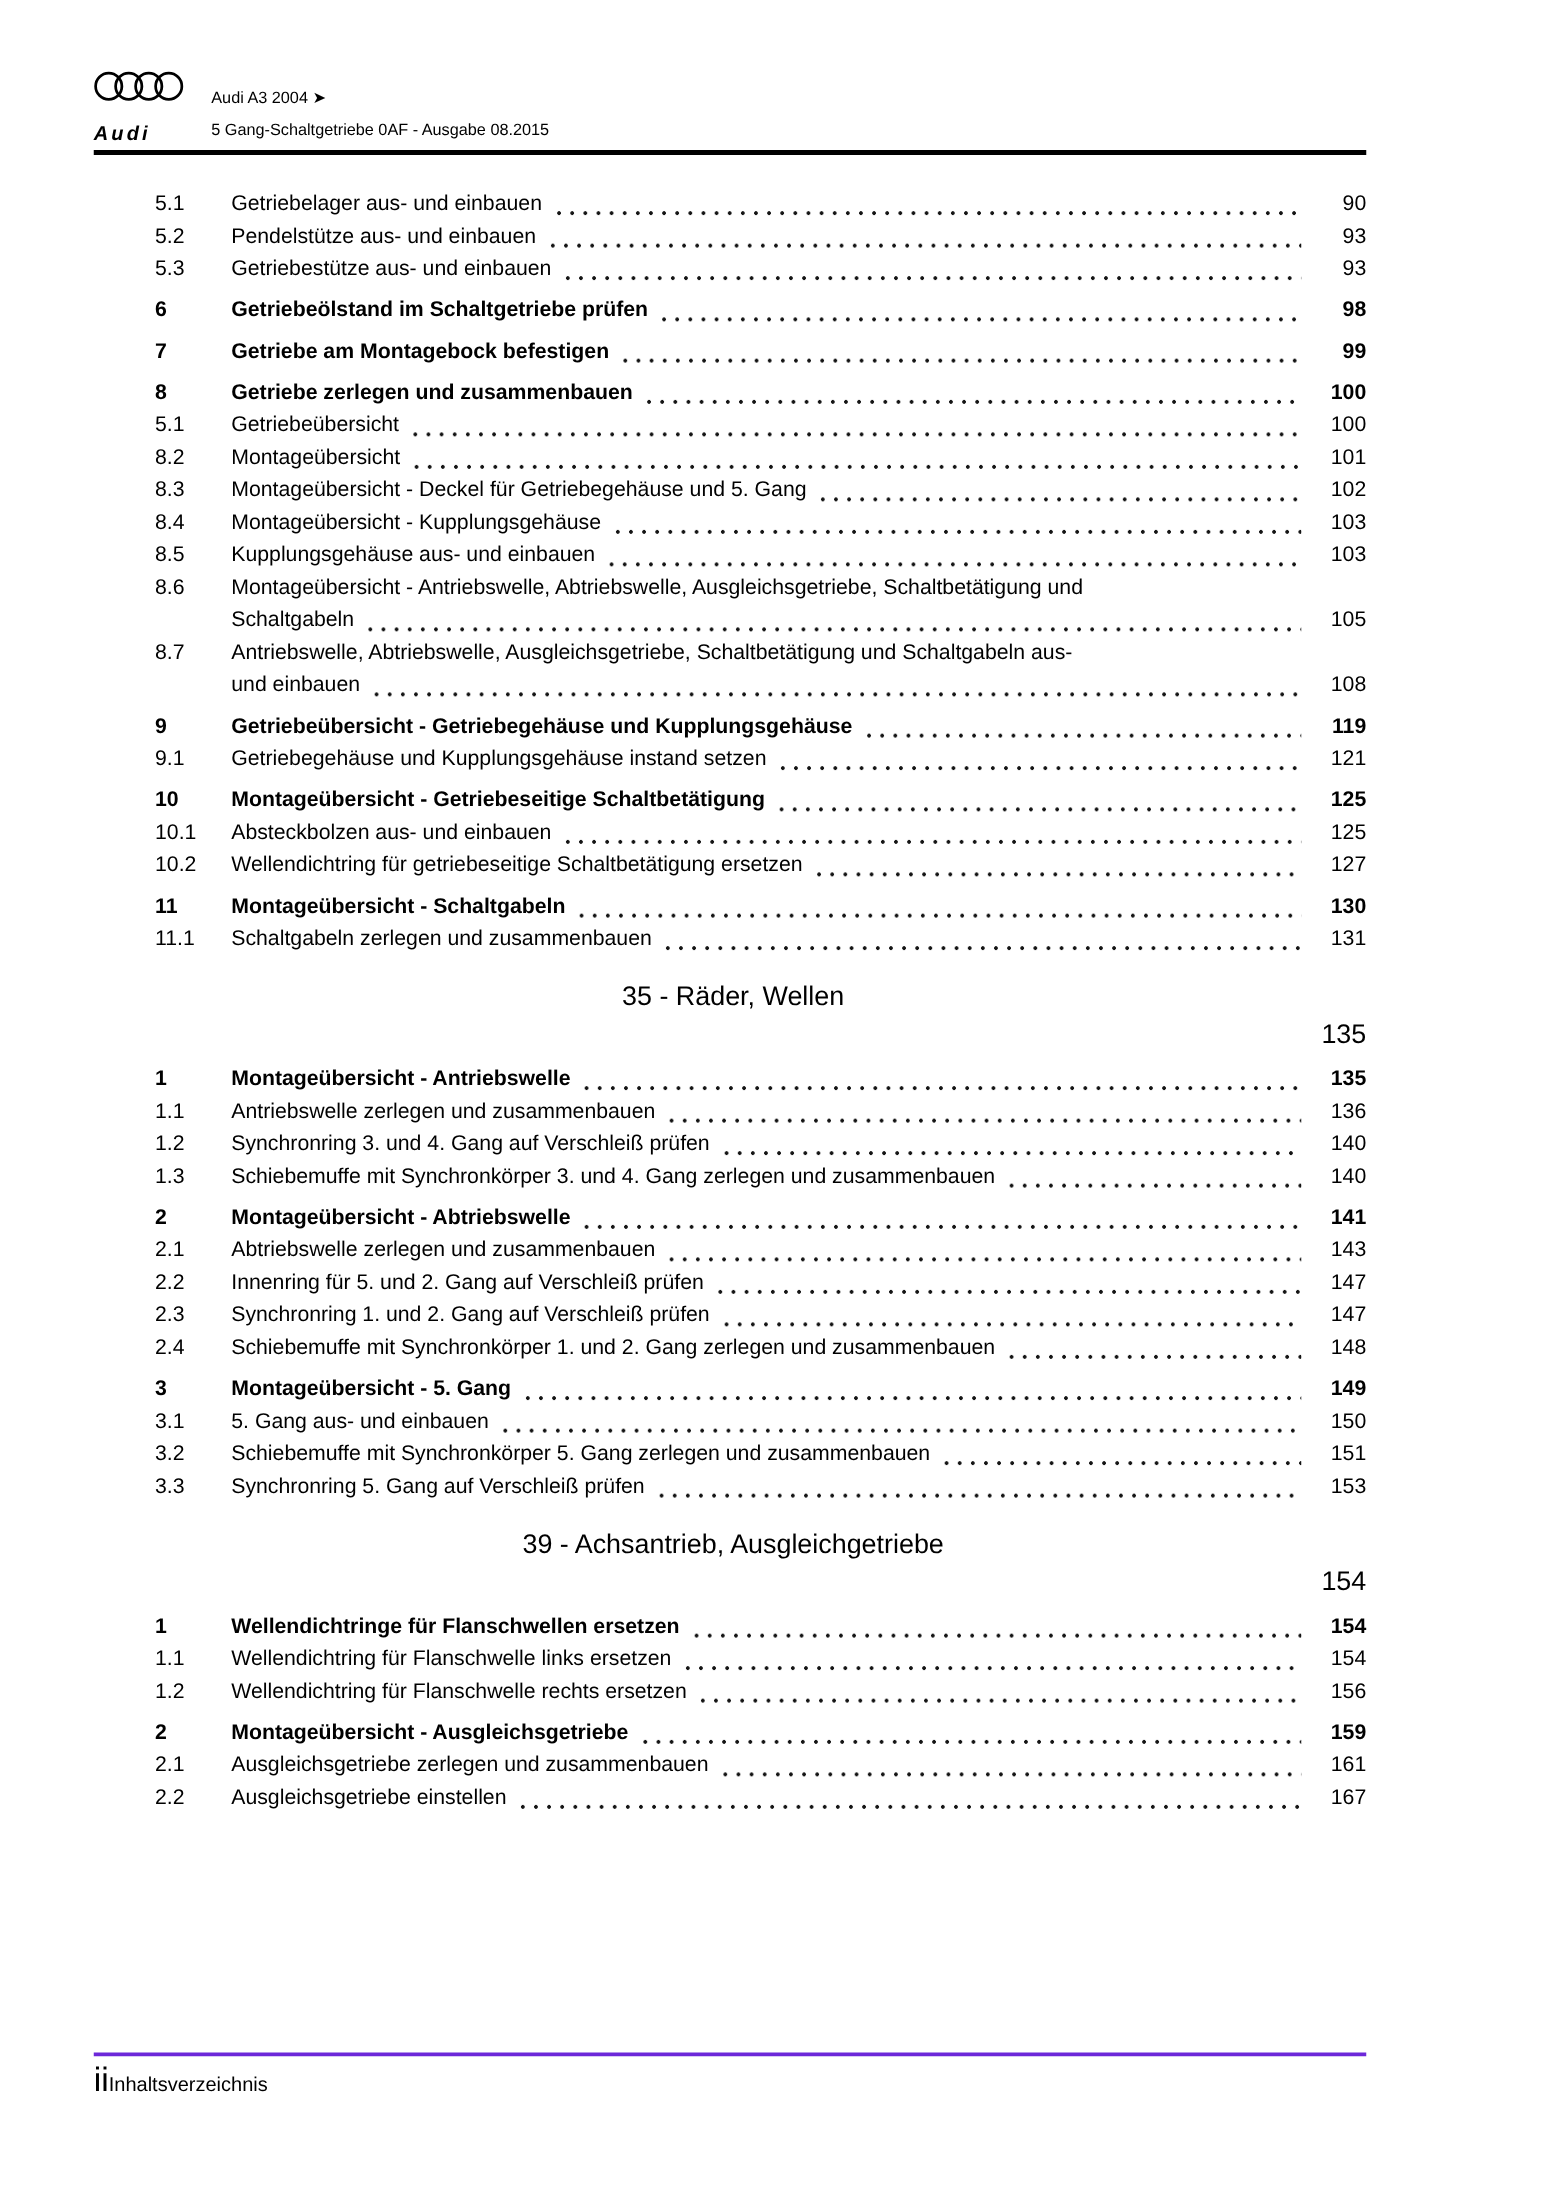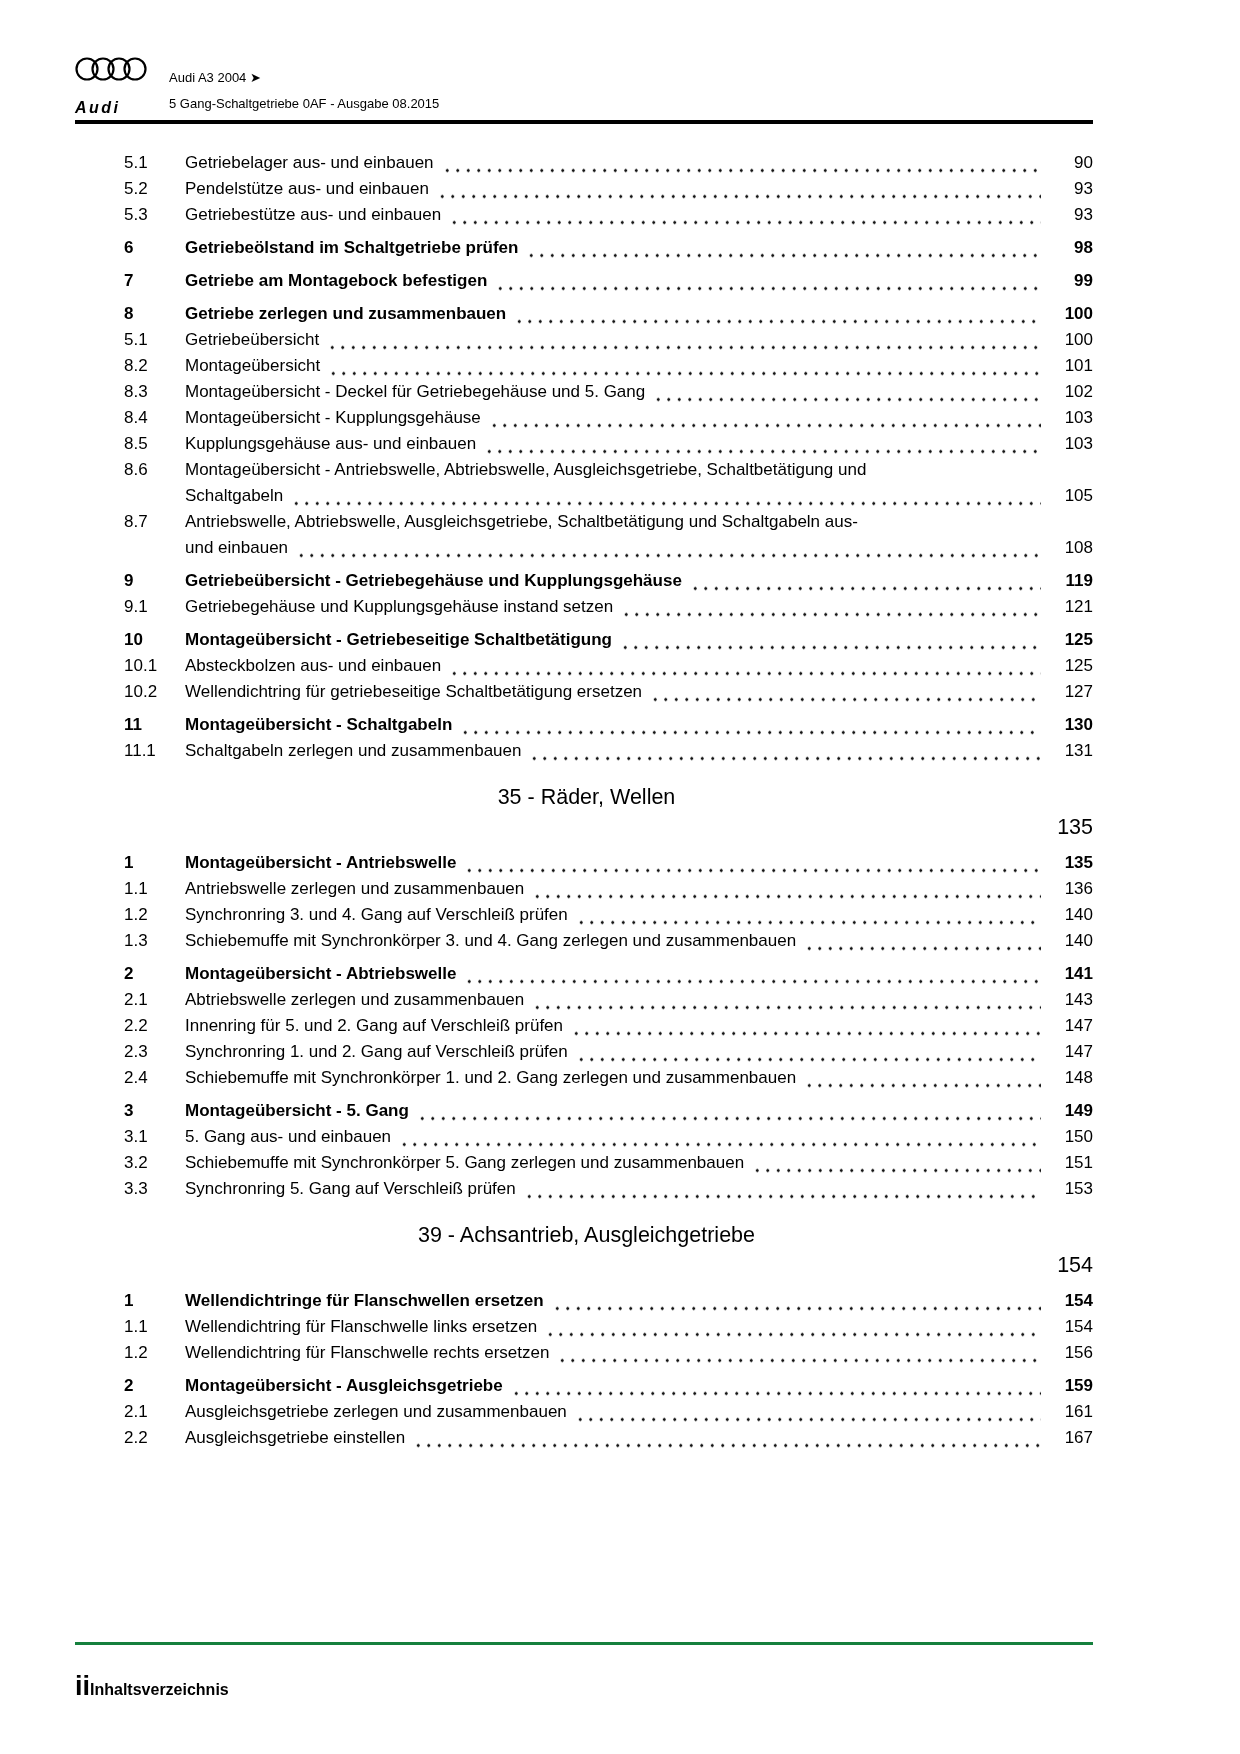--- a/index.html
+++ b/index.html
@@ -43,21 +43,21 @@
     flex-direction:column;
   }
   .chapter .leader{
     margin:0 8px 0 10px;
     background:radial-gradient(circle,#141414 1.55px,transparent 1.9px) 0 17px/12px 12px repeat-x;
   }
 
   
   .footer{
     position:absolute;left:75px;top:1642px;width:1018px;
-    border-top:3px solid #15803d;padding-top:26px;font-weight:bold;
+    border-top:3px solid #6d28d9;padding-top:4px;
   }
   .footer-inner{display:flex;align-items:baseline;}
   .footer-roman{font-size:27px;line-height:30px;}
   .footer-label{font-size:16px;}
 </style>
 </head>
 <body>
 
 <div class="page">
 

